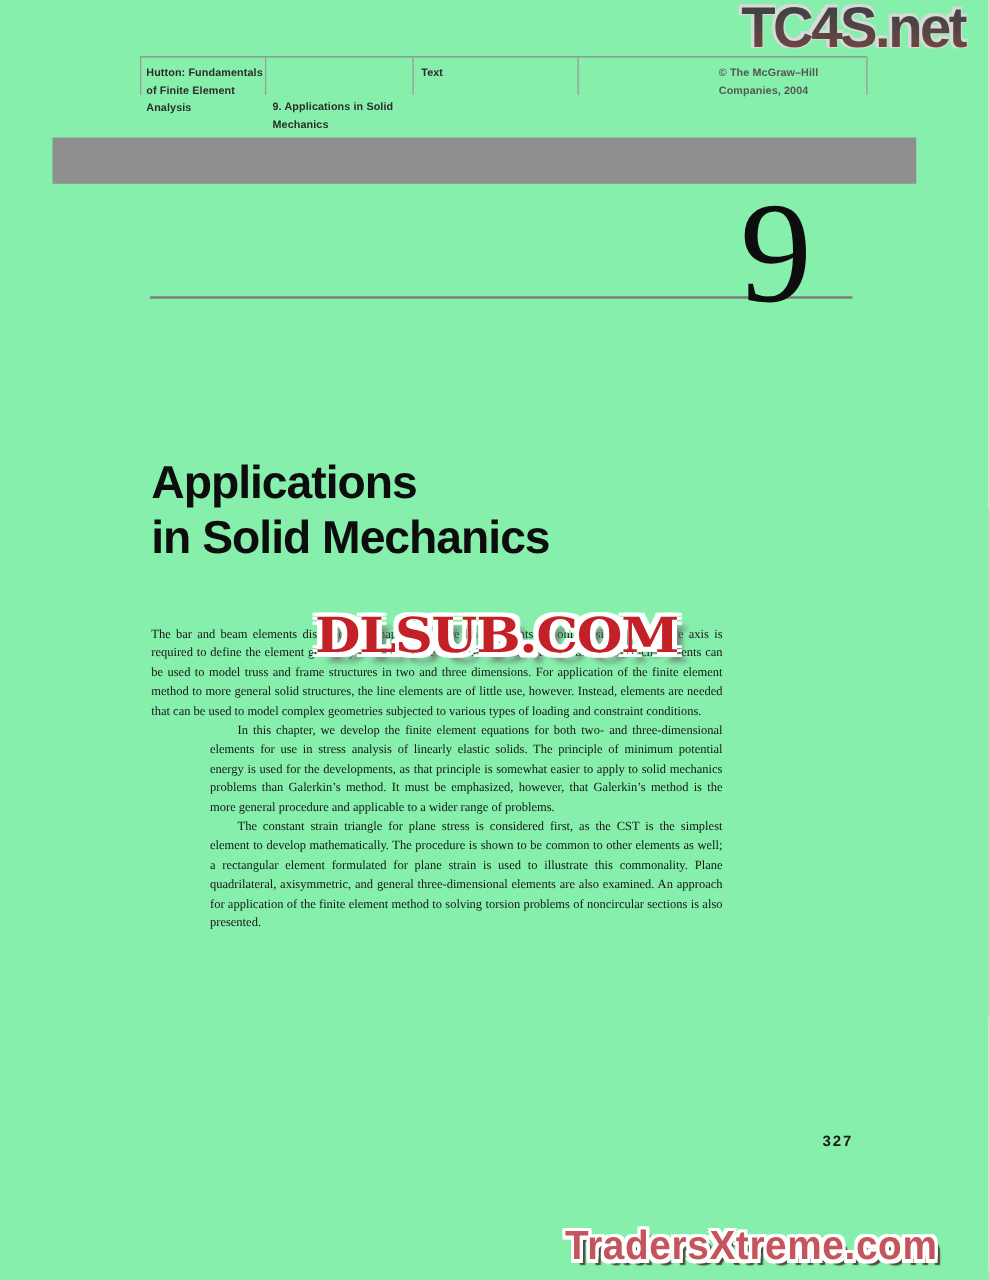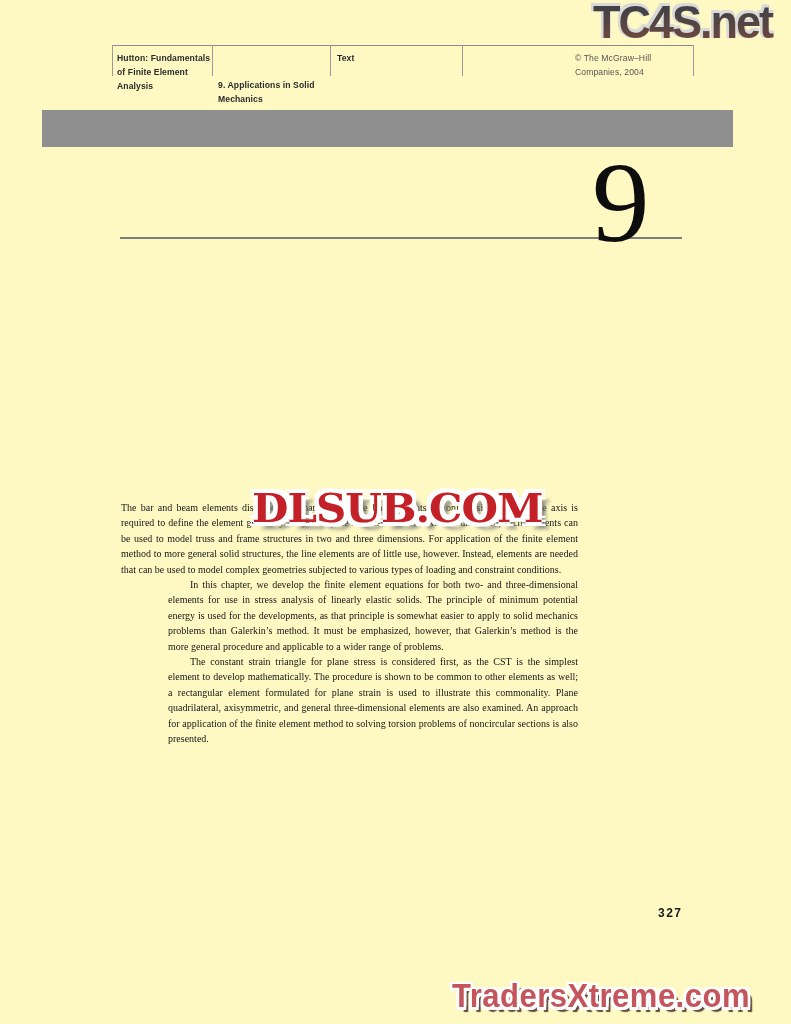--- a/index.html
+++ b/index.html
@@ -1,40 +1,40 @@
 <!DOCTYPE html>
 <html><head>
 <meta charset="utf-8">
 <style>
   html,body{margin:0;padding:0;background:#ffffff;}
   .page{
     position:relative;
     width:791px;height:1024px;
-    background:#fef9c3;
+    background:#86efac;
     overflow:hidden;
     font-family:"Liberation Sans", sans-serif;
   }
 
   
   .header-rule{
     position:absolute;left:112px;top:45px;width:581px;height:1px;
     background:#8a8a8a;
   }
   .header-tick{
     position:absolute;top:45px;width:1px;height:31px;background:#9a9a9a;
   }
   .hdr-col{
     position:absolute;top:52px;
     font-size:8.6px;line-height:1.6;font-weight:bold;color:#2b2b2b;
     letter-spacing:0.1px;
   }
   .hdr-book{left:117px;width:100px;}
   .hdr-chapter{left:218px;width:105px;margin-top:27px;}
   .hdr-type{left:337px;width:110px;}
-  .hdr-copy{left:575px;width:112px;font-weight:normal;color:#555;}
+  .hdr-copy{left:575px;width:112px;font-weight:bold;color:#555;}
 
   
   .wm-top{
     position:absolute;left:593px;top:-4px;width:198px;
     font-size:45px;font-weight:bold;letter-spacing:-2px;
     font-family:"Liberation Sans", sans-serif;
     transform:scaleY(1.02);transform-origin:top left;
     background:linear-gradient(#414144 20%, #5a4642 60%, #7e463c 95%);
     -webkit-background-clip:text;background-clip:text;
     -webkit-text-fill-color:transparent;color:transparent;
@@ -147,20 +147,22 @@
   <div class="hdr-col hdr-book">Hutton: Fundamentals of Finite Element Analysis</div>
   <div class="hdr-col hdr-chapter">9. Applications in Solid Mechanics</div>
   <div class="hdr-col hdr-type">Text</div>
   <div class="hdr-col hdr-copy">© The McGraw–Hill Companies, 2004</div>
 
   <div class="gray-bar"></div>
 
   <div class="chapter-rule"></div>
   <div class="chapter-number">9</div>
 
+  <h1 class="doc-title">Applications
+in Solid Mechanics</h1>
 
 
   <div class="body-text">
     <p>The bar and beam elements discussed in Chapters 2–4 are line elements, as only a single coordinate axis is required to define the element geometry and, hence, the stiffness matrices. Also as discussed, such elements can be used to model truss and frame structures in two and three dimensions. For application of the finite element method to more general solid structures, the line elements are of little use, however. Instead, elements are needed that can be used to model complex geometries subjected to various types of loading and constraint conditions.</p>
     <p class="indent">In this chapter, we develop the finite element equations for both two- and three-dimensional elements for use in stress analysis of linearly elastic solids. The principle of minimum potential energy is used for the developments, as that principle is somewhat easier to apply to solid mechanics problems than Galerkin’s method. It must be emphasized, however, that Galerkin’s method is the more general procedure and applicable to a wider range of problems.</p>
     <p class="indent">The constant strain triangle for plane stress is considered first, as the CST is the simplest element to develop mathematically. The procedure is shown to be common to other elements as well; a rectangular element formulated for plane strain is used to illustrate this commonality. Plane quadrilateral, axisymmetric, and general three-dimensional elements are also examined. An approach for application of the finite element method to solving torsion problems of noncircular sections is also presented.</p>
   </div>
 
   <div class="wm-mid">DLSUB.COM</div>
 

